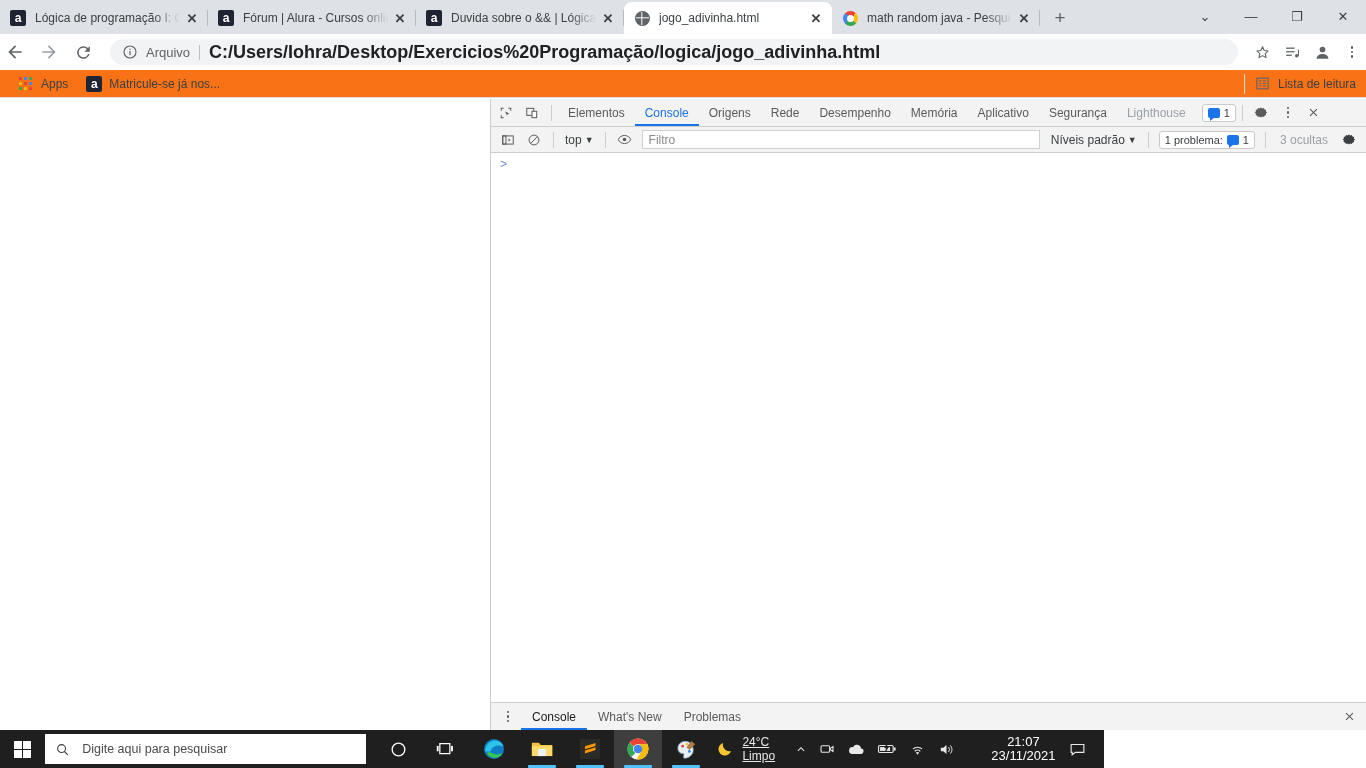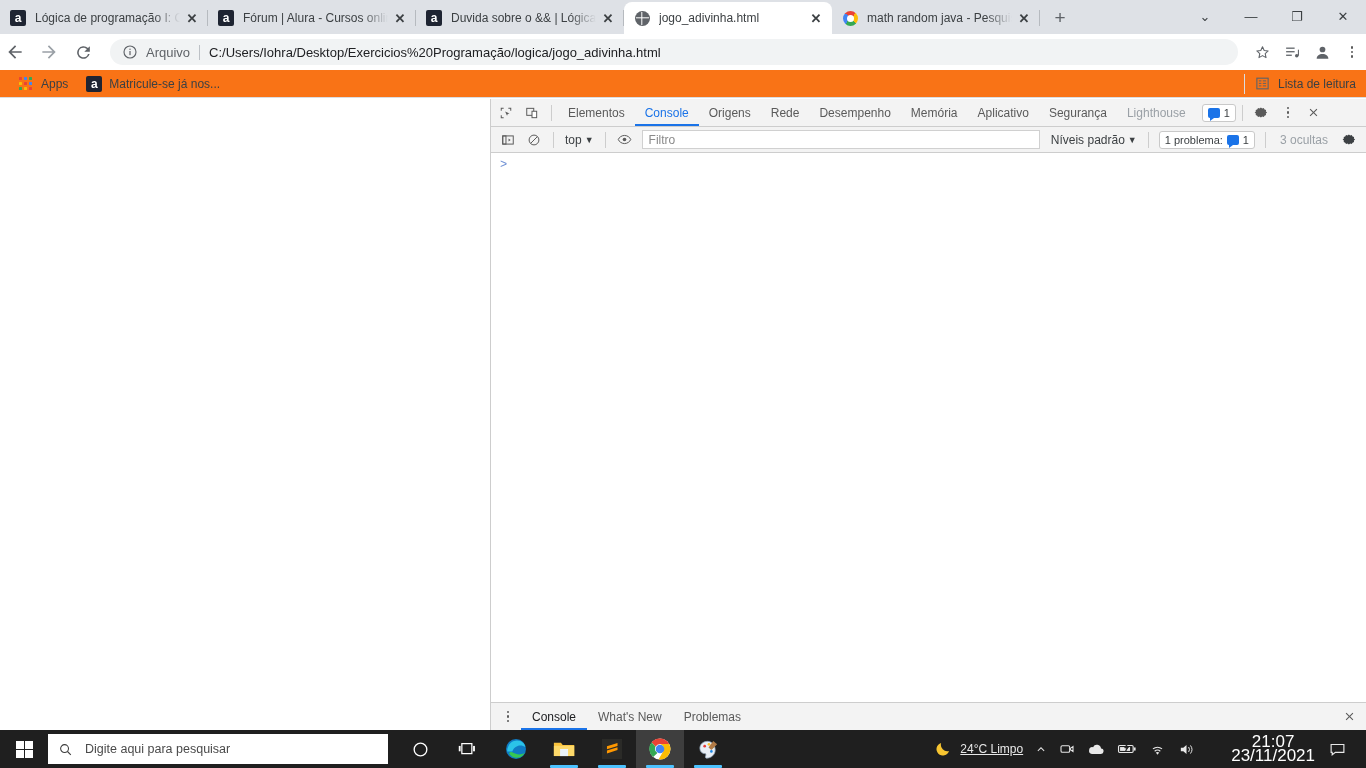--- a/index.html
+++ b/index.html
@@ -108,21 +108,21 @@
     flex: 1 1 auto; height: 26px; margin: 0 8px;
     background: #f1f3f4; border-radius: 13px;
     display: flex; align-items: center; padding: 0 12px;
     font-size: 13px; color: #202124;
   }
   .omni-icon { width: 16px; height: 16px; margin-right: 8px; flex: 0 0 16px; }
   .omni-label { color: #5f6368; font-size: 13px; }
   .omni-sep {
     width: 1px; height: 15px; background: #bdc1c6; margin: 0 9px; flex: 0 0 1px;
   }
-  .omni-url { color: #202124; font-size: 13px; white-space: nowrap; overflow: hidden; }
+  .omni-url { color: #202124; font-size: 18px; white-space: nowrap; overflow: hidden; font-weight: bold; }
   .tbtn {
     width: 28px; height: 28px; flex: 0 0 28px;
     display: flex; align-items: center; justify-content: center;
     color: #5f6368; margin-left: 2px;
   }
 
   
   .bookmarks {
     position: absolute; top: 70px; left: 0; width: 1366px; height: 28px;
     background: #f97316; display: flex; align-items: center; padding: 0 10px;
@@ -229,21 +229,21 @@
     font-size: 12px; color: #5a5a5a;
   }
   .dt-dtab.sel { color: #202124; box-shadow: inset 0 -2px 0 #1a73e8; }
   .dots-v {
     display: flex; flex-direction: column; gap: 2px; align-items: center;
   }
   .dots-v i { width: 2.5px; height: 2.5px; border-radius: 50%; background: #5a5a5a; display:block; }
 
   
   .taskbar {
-    position: absolute; bottom: 0; left: 0; width: 1366px; height: 38px;
+    position: absolute; bottom: 0; left: 0; width: 1104px; height: 38px;
     background: #1f1f1f; display: flex; align-items: center;
   }
   .start {
     width: 48px; height: 38px; display: flex;
     align-items: center; justify-content: center;
   }
   .win-logo {
     width: 17px; height: 17px; display: grid;
     grid-template-columns: 8px 8px; grid-template-rows: 8px 8px; gap: 1.3px;
   }
@@ -263,21 +263,21 @@
     width: 28px; height: 3px; background: #4cc2ff; border-radius: 1px;
   }
   .tb-app.active { background: rgba(255,255,255,0.14); }
   .tray {
     margin-left: auto; display: flex; align-items: center;
     color: #e8e8e8; font-size: 12px; padding-right: 4px;
   }
   .tray-item { padding: 0 6px; display: flex; align-items: center; text-decoration: underline; }
   .tray-clock {
     display: flex; flex-direction: column; align-items: center;
-    font-size: 17px; line-height: 14px; padding: 0 8px; color: #fff; margin-left: 22px;
+    font-size: 13px; line-height: 14px; padding: 0 8px; color: #fff; margin-left: 22px;
   }
   .tray-show-desktop { width: 10px; height: 38px; }
 </style>
 </head>
 <body>
 
 <div id="app">
 
   <div class="tabstrip">
 

